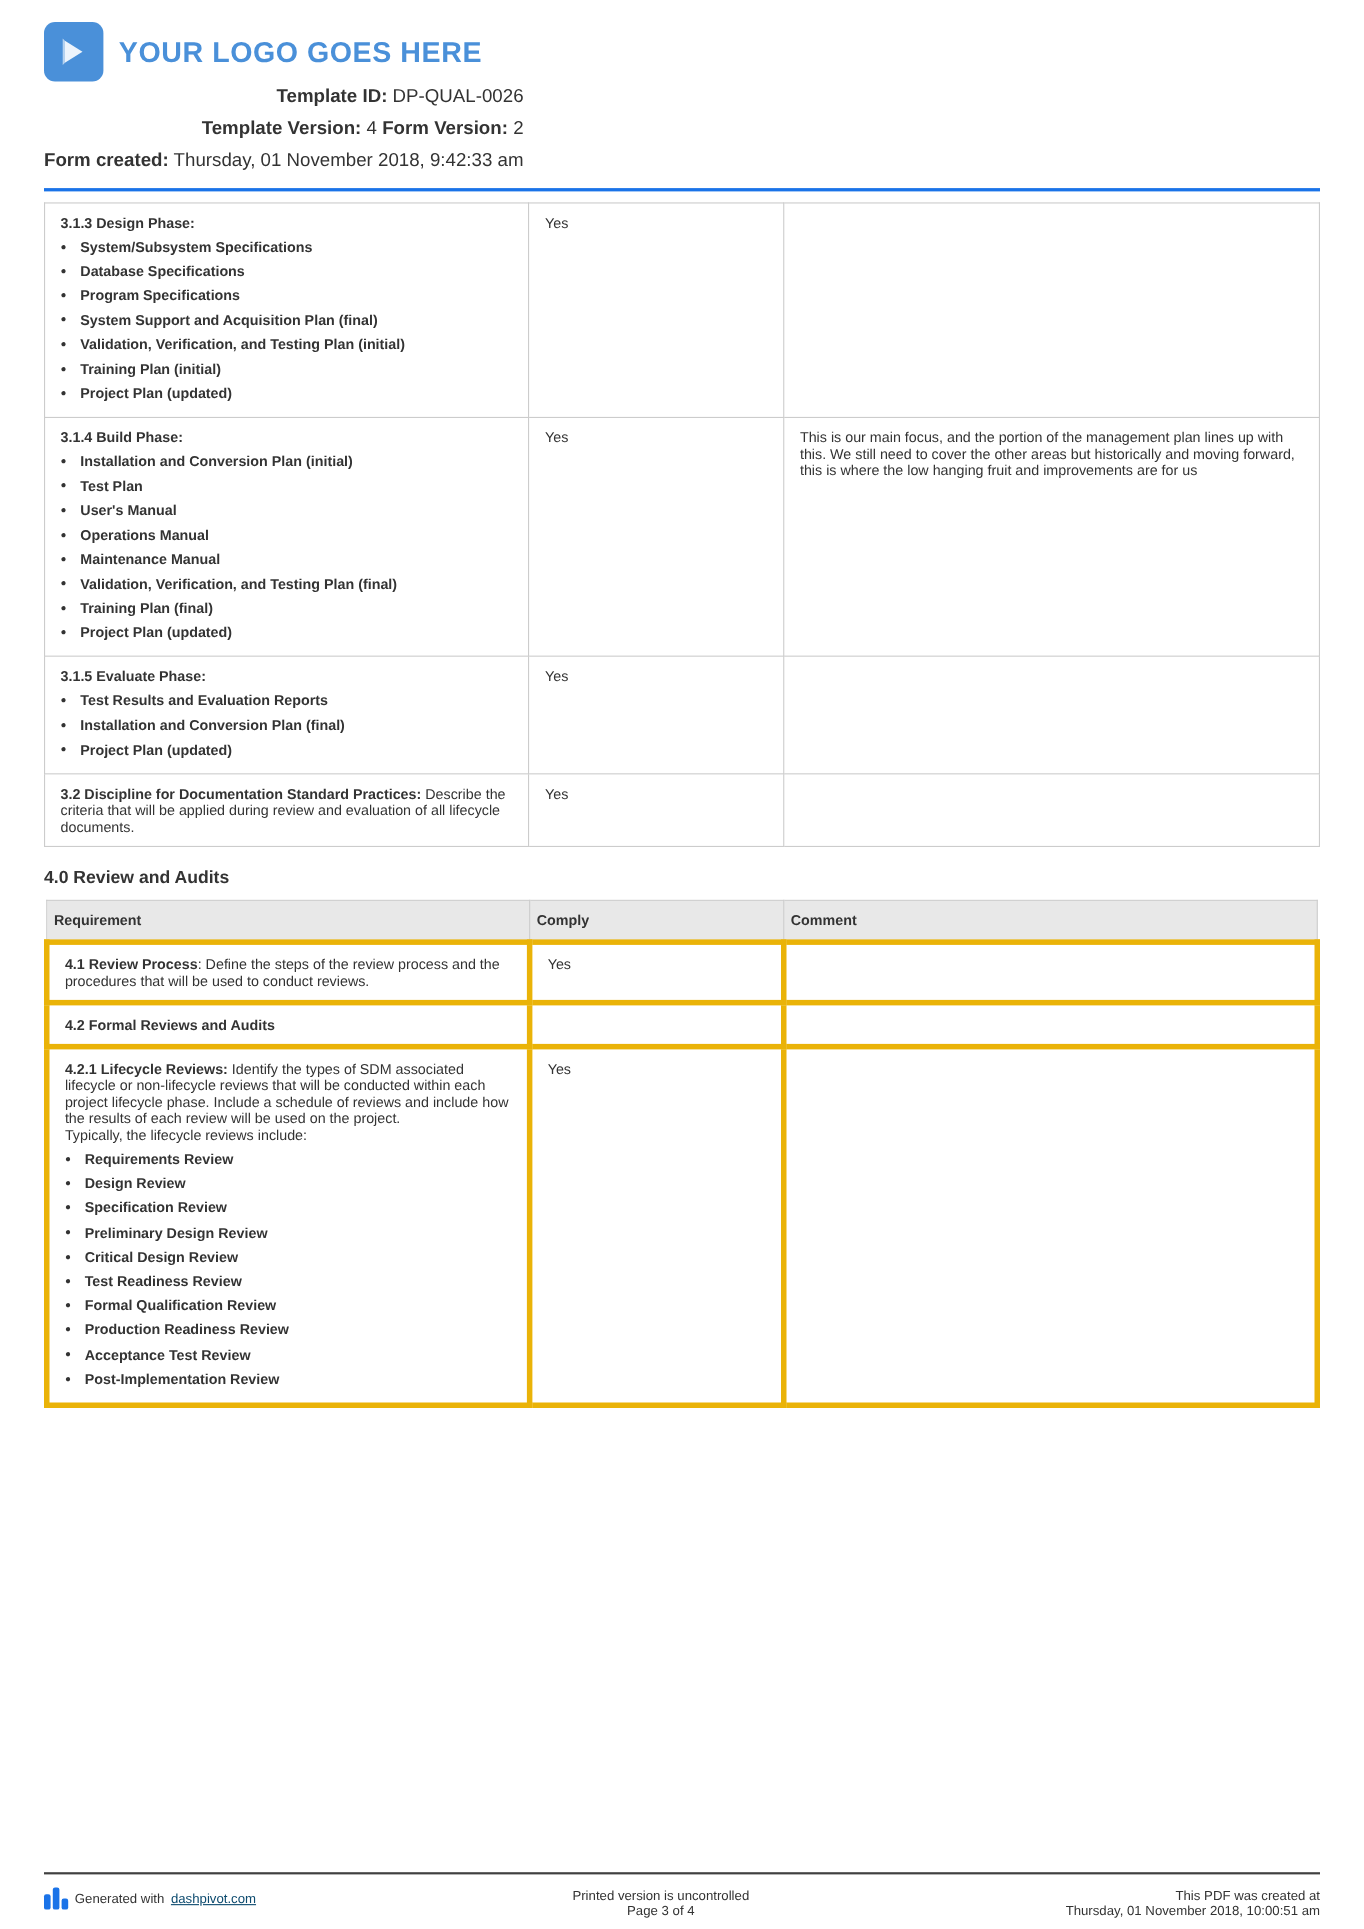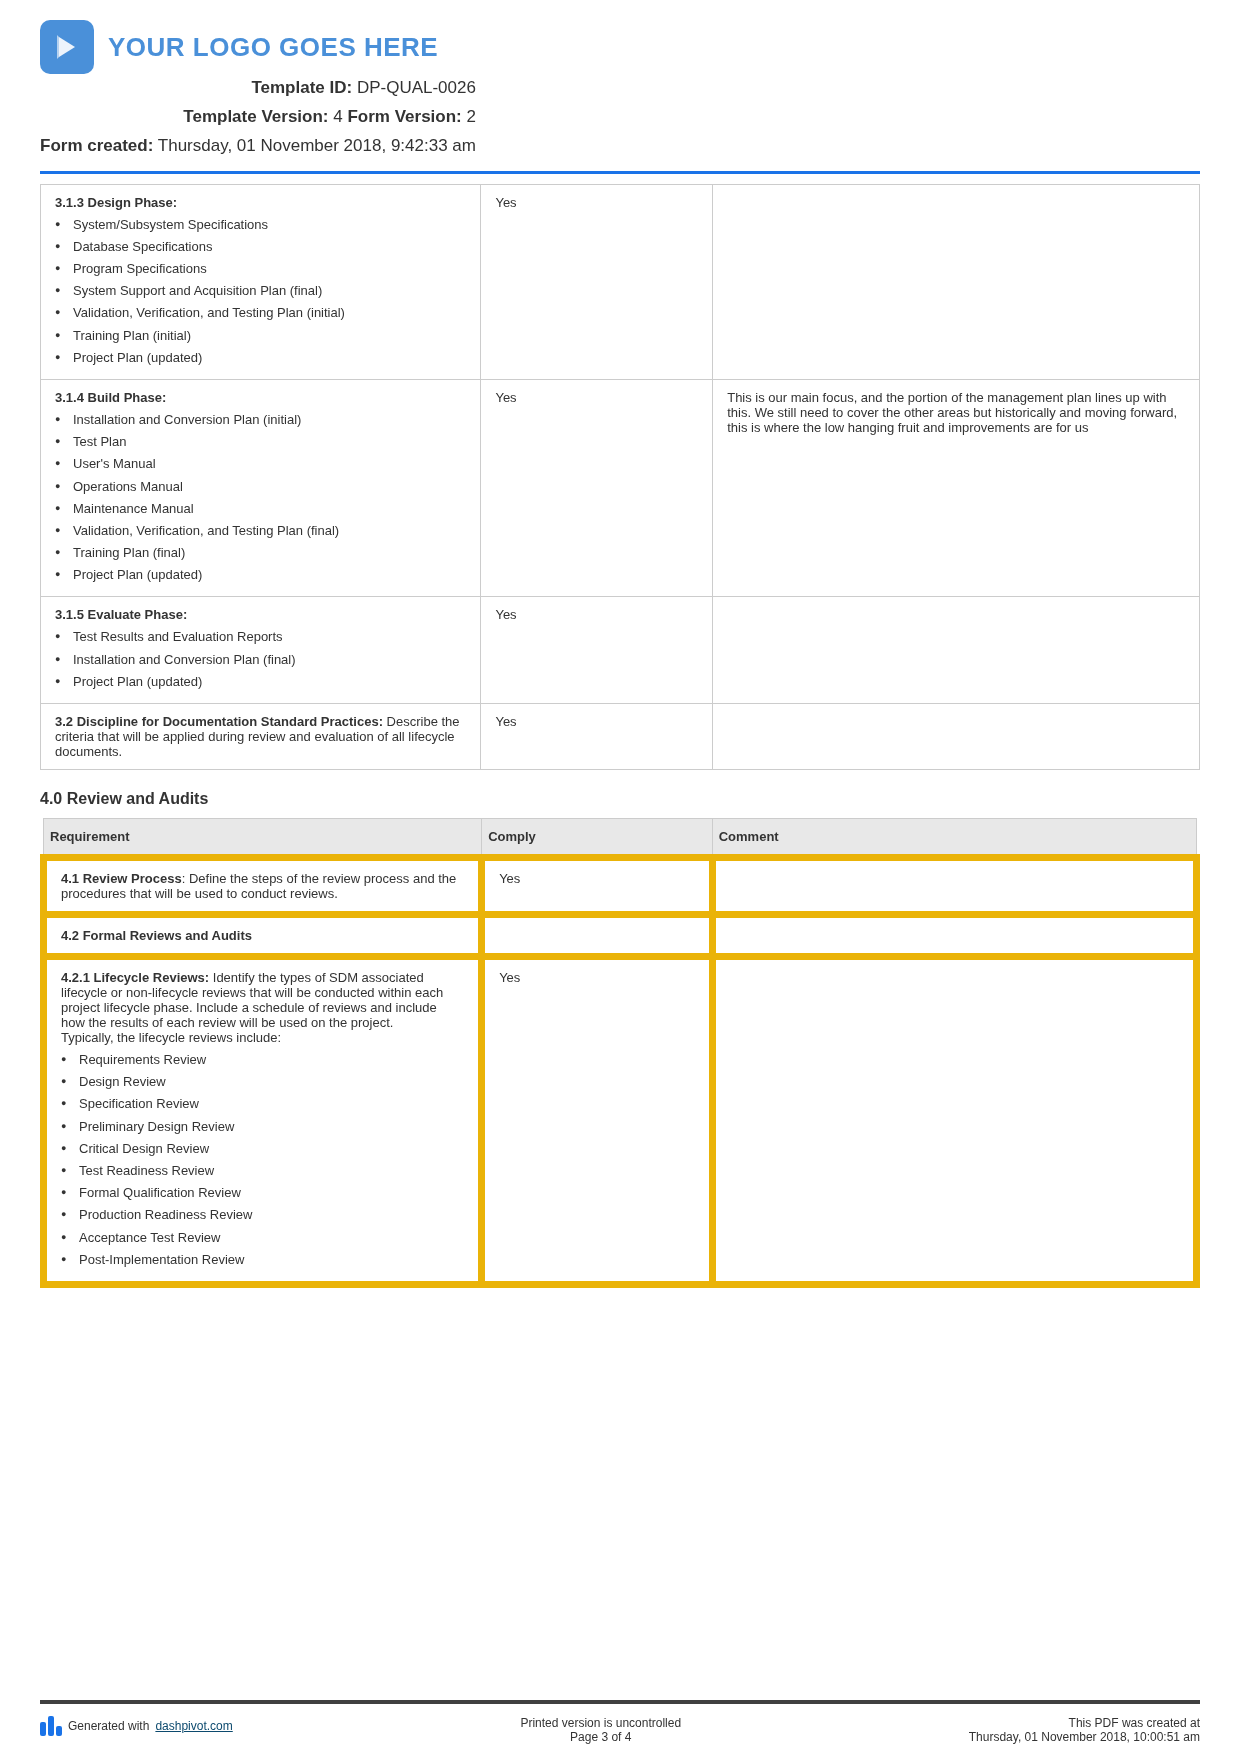--- a/index.html
+++ b/index.html
@@ -114,20 +114,21 @@
 
     .phase-title {
       font-weight: bold;
       margin-bottom: 4px;
     }
 
     .bullet-list {
       list-style: none;
       padding: 0;
       margin: 4px 0 0 0;
+      font-weight: bold;
     }
 
     .bullet-list li {
       padding: 2px 0 2px 18px;
       position: relative;
       line-height: 1.4;
     }
 
     .bullet-list li::before {
       content: "●";
@@ -152,38 +153,38 @@
 
     .review-table th {
       background: #e8e8e8;
       border: 1px solid #ccc;
       padding: 10px 6px;
       text-align: left;
       font-weight: bold;
     }
 
     .review-table td {
-      border: 7px solid #eab308;
+      border: 5px solid #eab308;
       padding: 10px 14px;
       vertical-align: top;
     }
 
     .review-table td:nth-child(1) {
       width: 38%;
     }
     .review-table td:nth-child(2) {
       width: 20%;
     }
     .review-table td:nth-child(3) {
       width: 42%;
     }
 
     
     .footer {
-      border-top: 4px solid #404040;
+      border-top: 2px solid #404040;
       padding: 12px 0 10px 0;
       display: flex;
       justify-content: space-between;
       align-items: flex-start;
       font-size: 12px;
       color: #333;
       margin-top: auto;
     }
 
     .footer-left {

